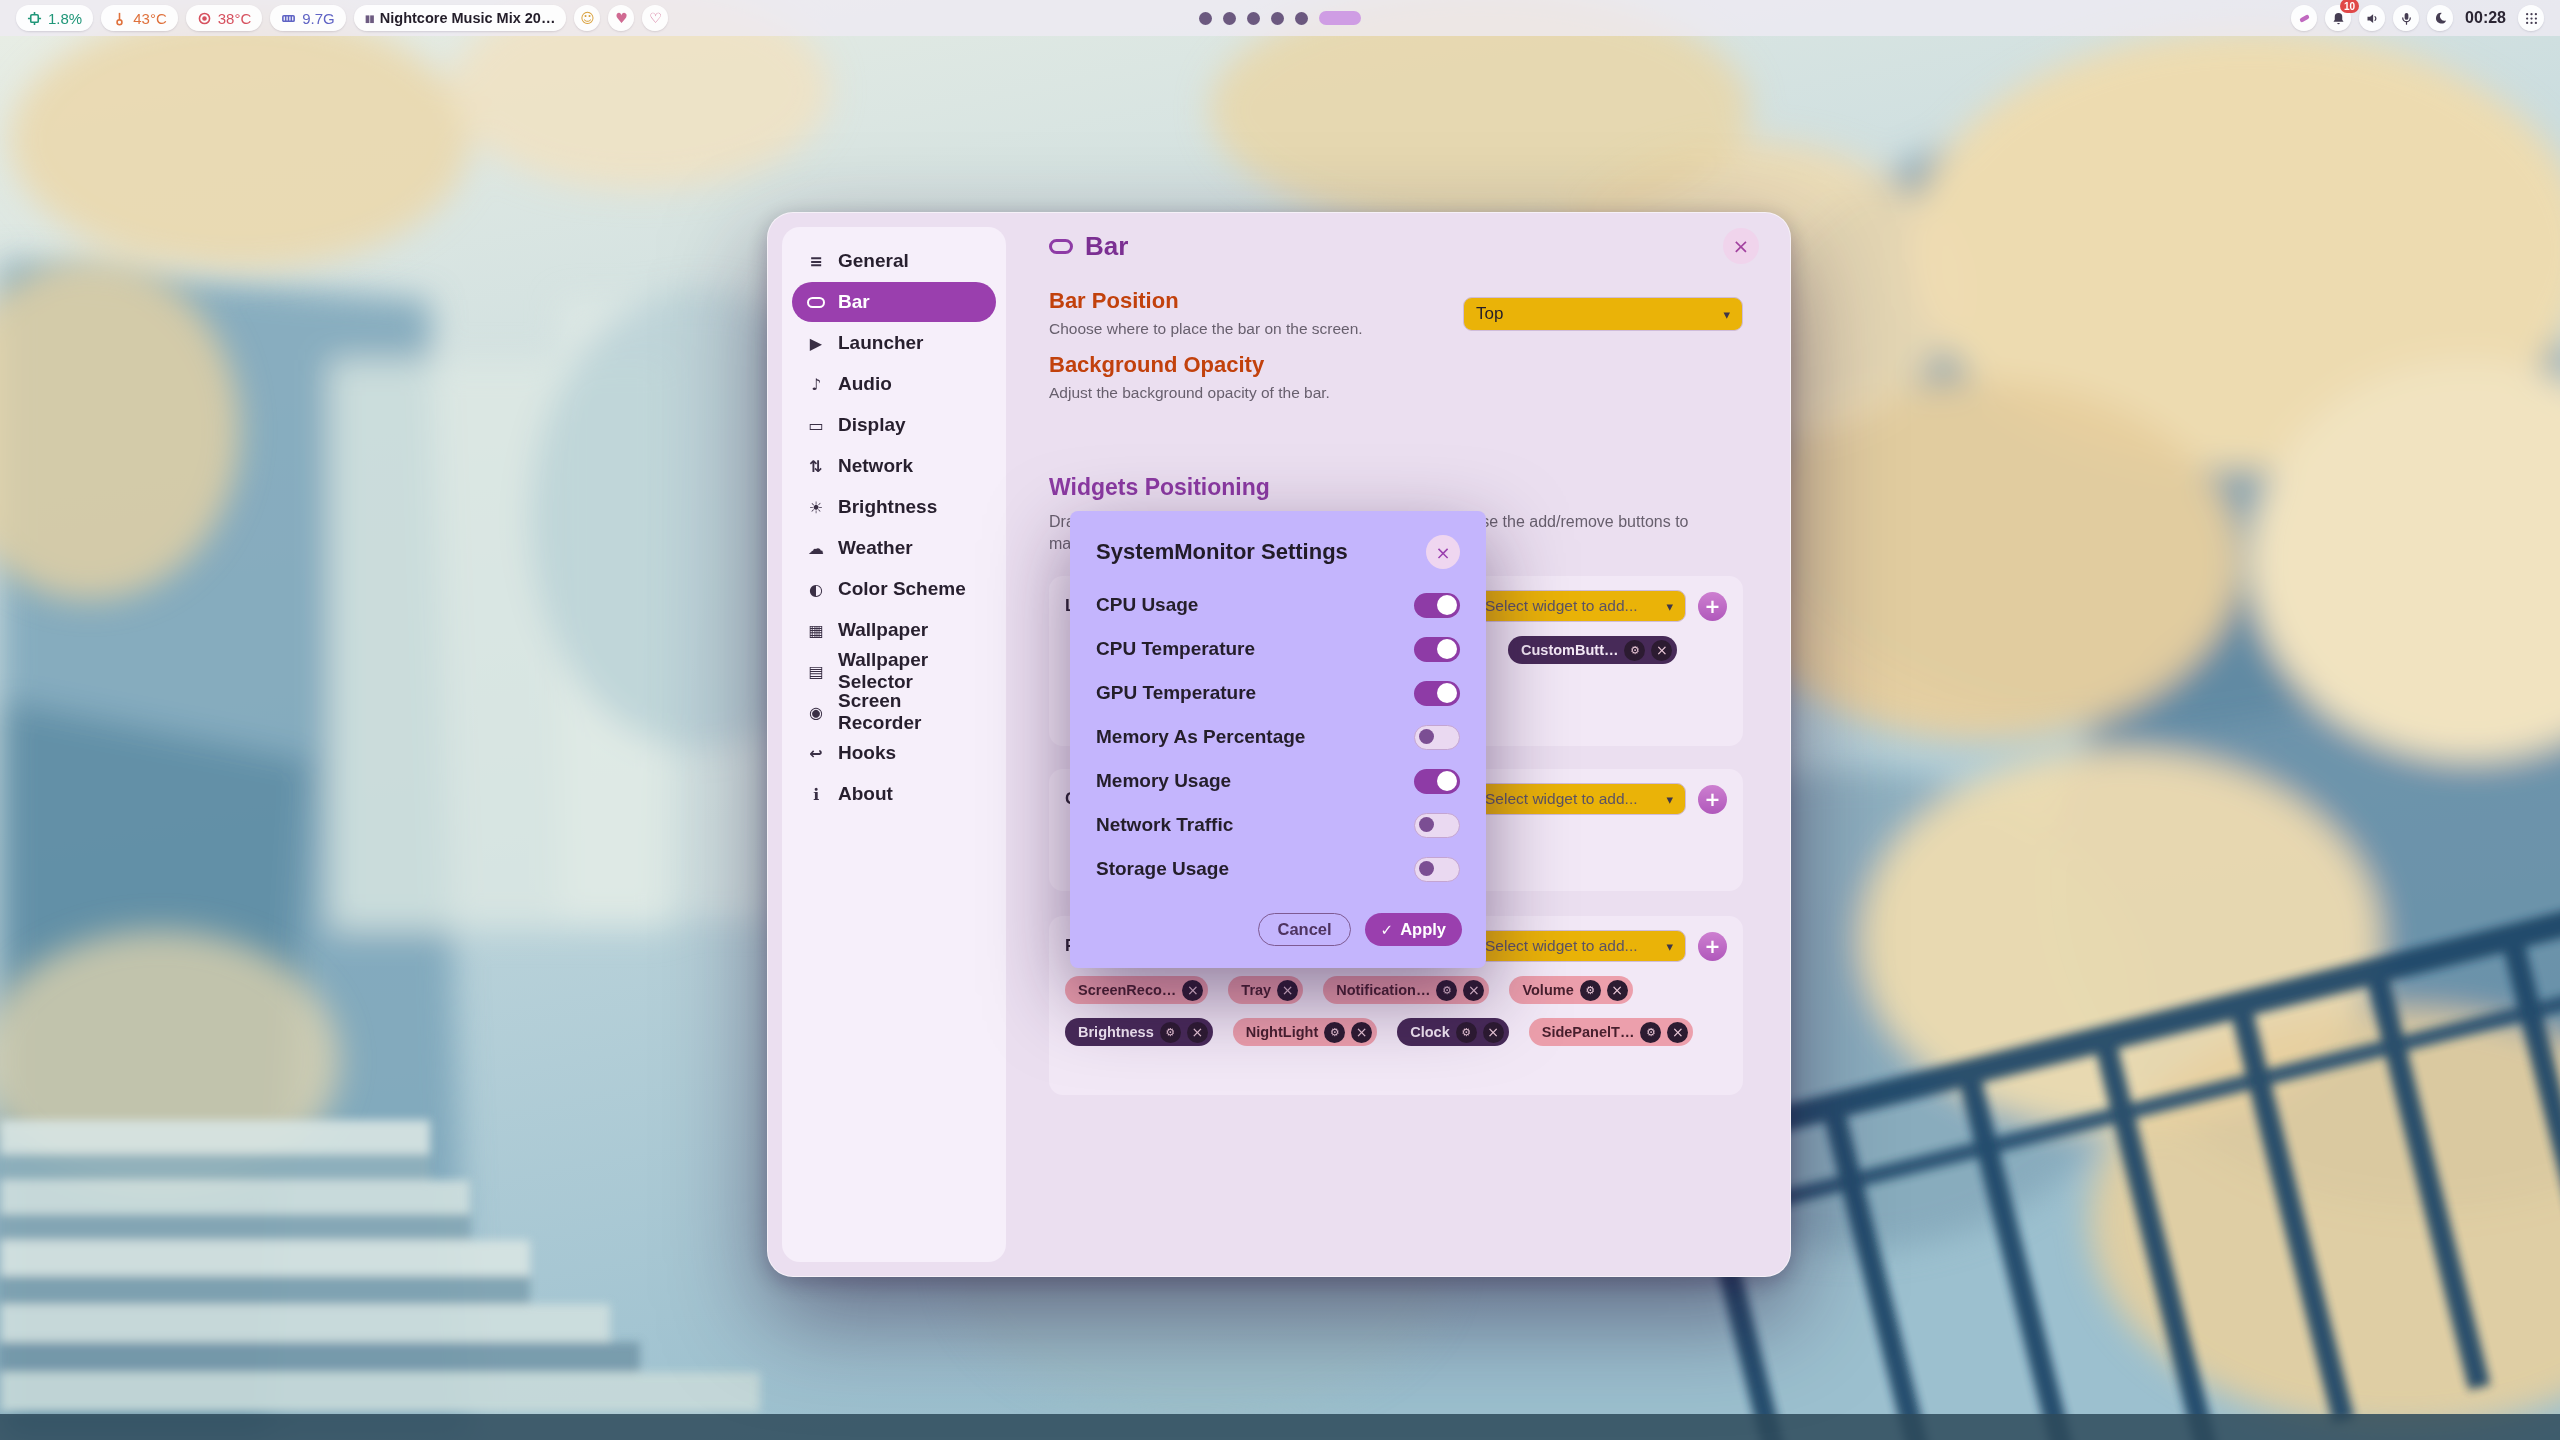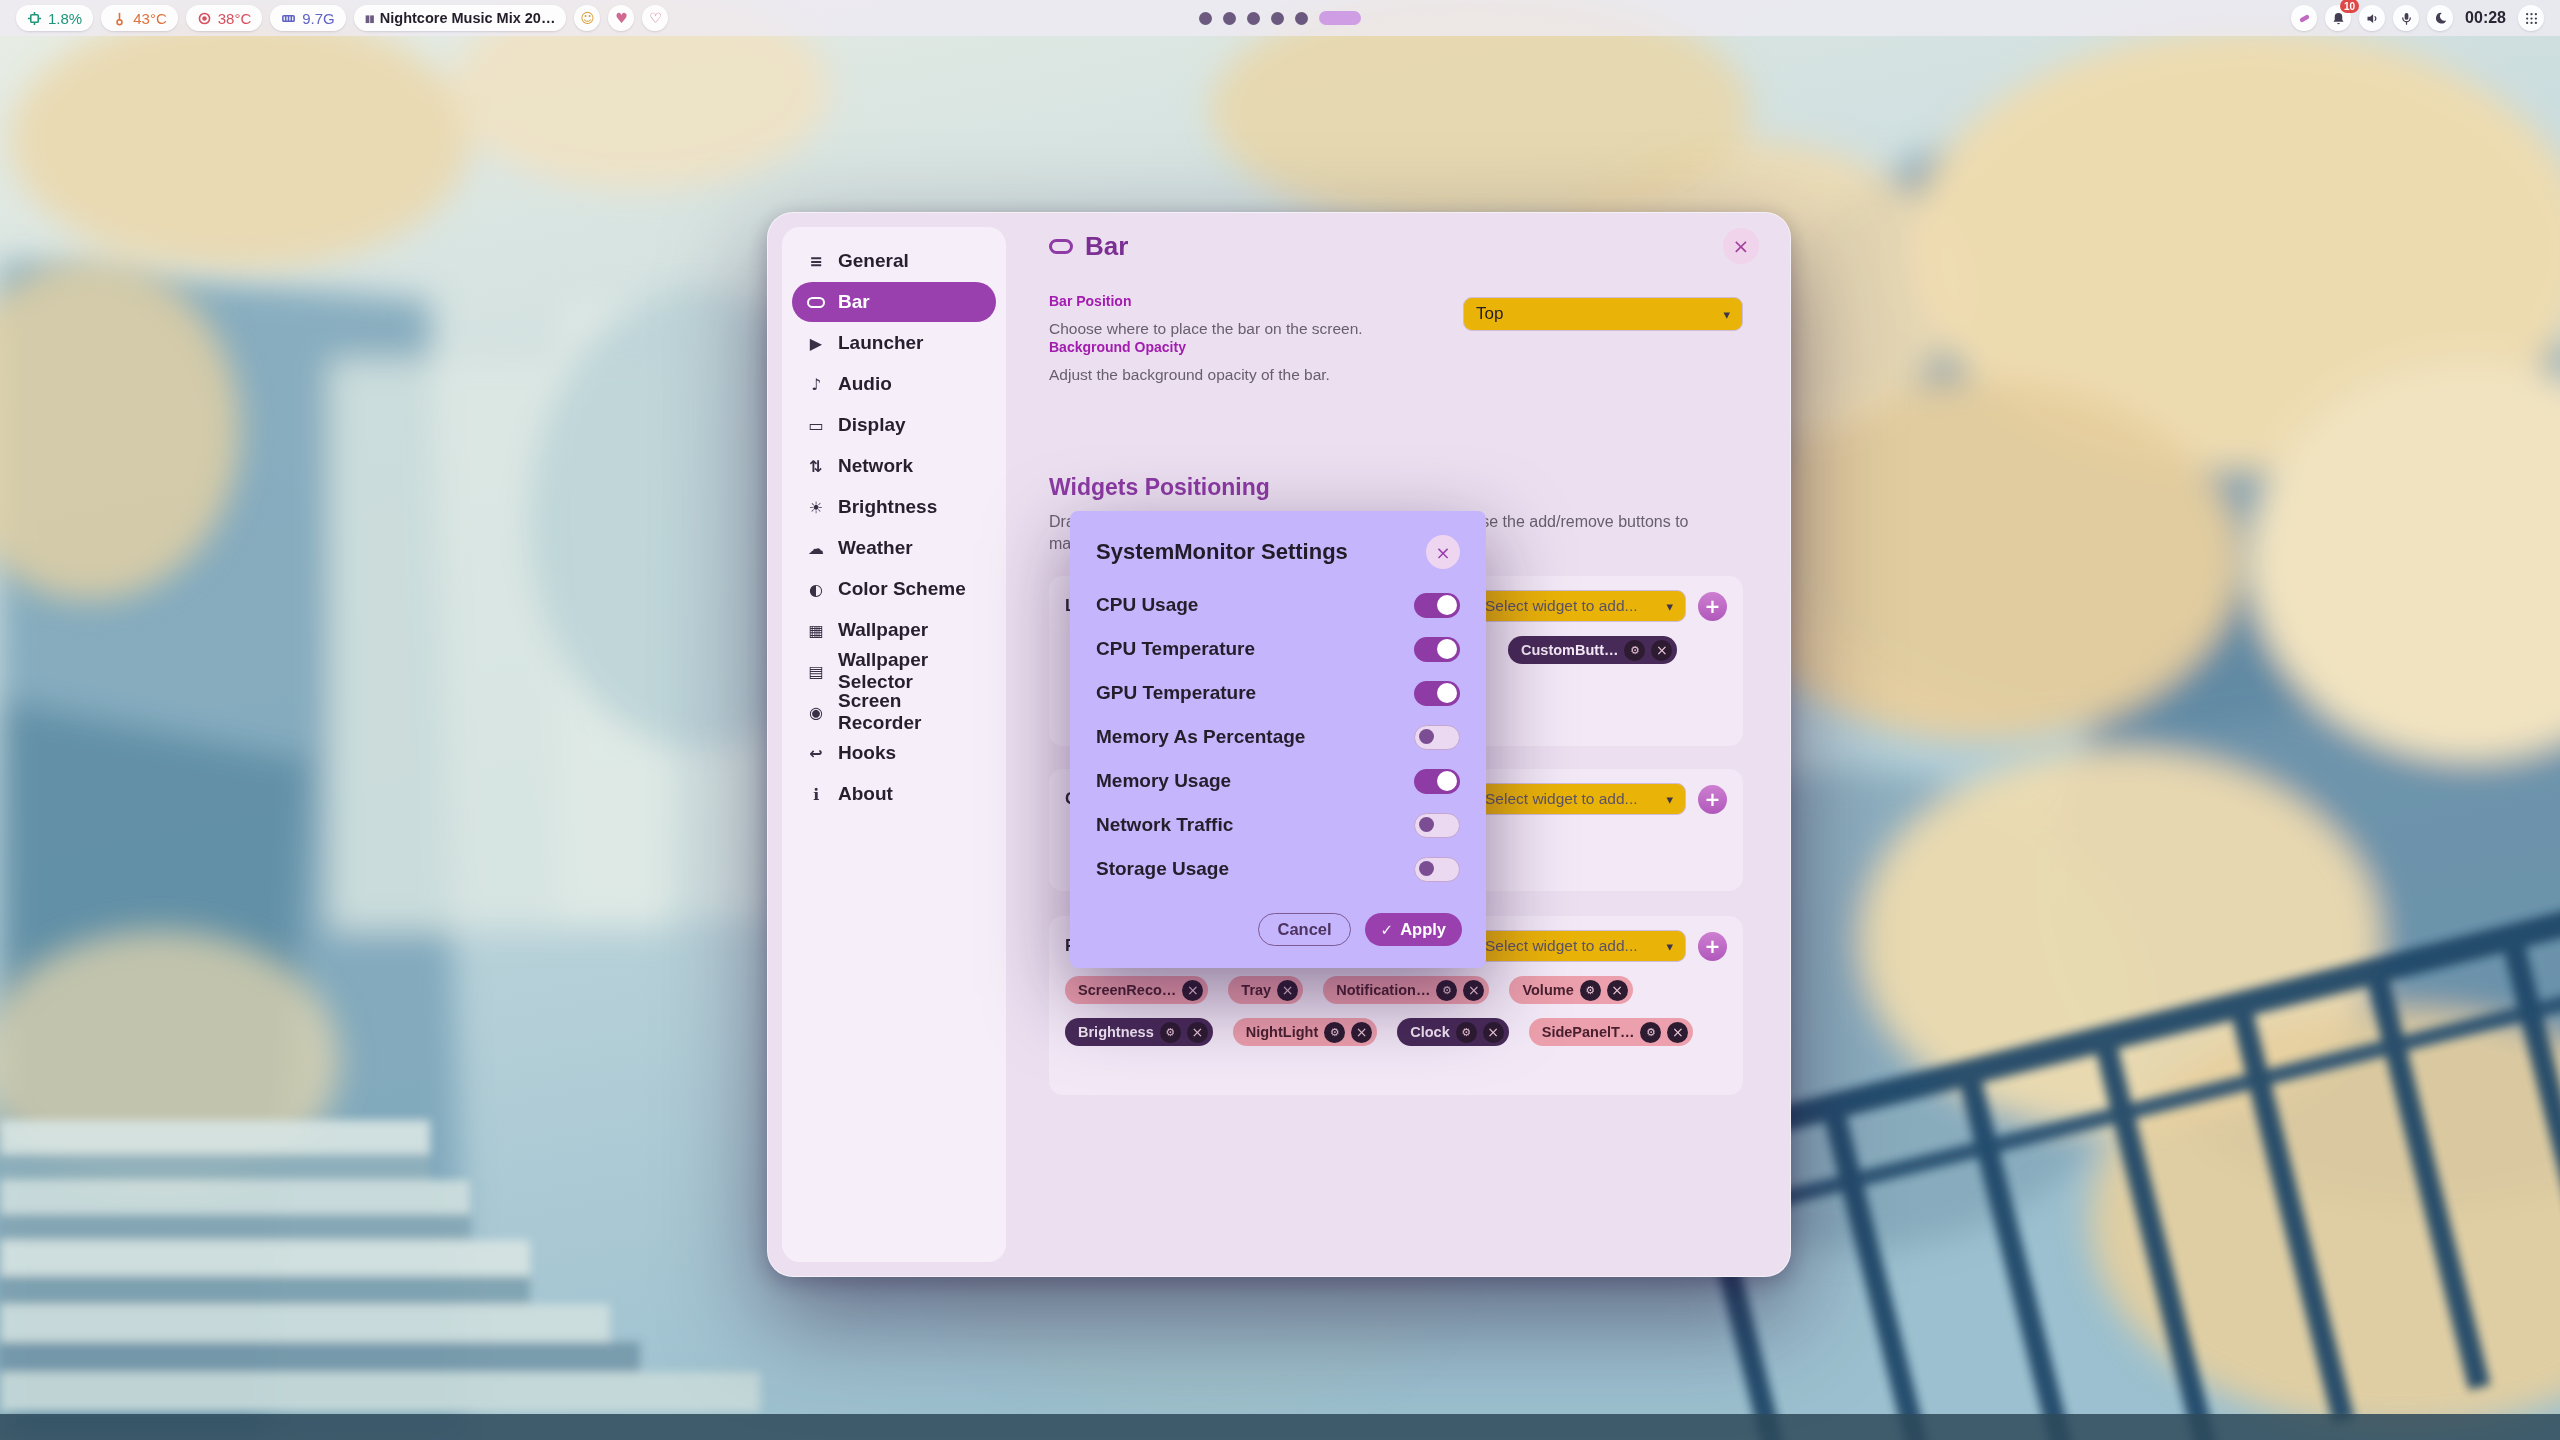--- a/index.html
+++ b/index.html
@@ -36,28 +36,28 @@
   .side-item.active{background:#9a3fae;color:#fff}
   .side-item.active .sic{color:#fff}
   .pillshape{display:inline-block;width:18px;height:11px;border:2.4px solid currentColor;border-radius:6px;vertical-align:middle}
   #win-close{position:absolute;top:15px;right:31px;width:36px;height:36px;border-radius:50%;border:none;background:#f0d4ec;color:#a2429f;font-size:20px;display:flex;align-items:center;justify-content:center}
 
   #content{position:absolute;left:281px;right:47px;top:0;bottom:0}
   .c-abs{position:absolute;left:0;right:0}
   .content-header{top:16px;display:flex;align-items:center;gap:12px;height:34px}
   .hdr-pill{width:24px;height:15px;border:3px solid #8e3ba6;border-radius:8px;flex:none}
   .page-title{font-size:26px;font-weight:700;color:#7b2f92}
-  .setting-label{font-size:14px;font-weight:700;color:#a21caf;line-height:24px}
+  .setting-label{font-size:22px;font-weight:700;color:#c2410c;line-height:24px}
   .setting-desc{font-size:15.5px;color:#675f6d;line-height:20px;margin-top:6px}
   #row-pos{top:76px;display:flex;align-items:center;justify-content:space-between}
   .dropdown{height:34px;background:#eab308;border:1.5px solid #cfbcda;border-radius:9px;display:flex;align-items:center;justify-content:space-between;padding:0 12px;cursor:pointer}
   .dd-text{font-size:17px;color:#241e2a}
   .dd-caret{font-size:13px;color:#3e3648;margin-left:10px}
   #pos-dropdown{width:280px;flex:none}
-  #row-op{top:122px}
+  #row-op{top:140px}
   .slider-row{display:flex;align-items:center;gap:16px;margin-top:10px;height:24px}
   .slider-track{position:relative;flex:0 0 645px;height:9px;border-radius:5px;background:#d9c7e3;cursor:pointer}
   .slider-fill{position:absolute;left:0;top:0;bottom:0;border-radius:5px;background:#8e3ba6}
   .slider-thumb{position:absolute;top:50%;width:23px;height:23px;border-radius:50%;background:#fdf7fd;border:4px solid #8e3ba6;transform:translateY(-50%)}
   .slider-value{font-size:16px;font-weight:600;color:#241e2a}
   #w-title{top:258px;font-size:23px;font-weight:700;color:#8b3aa2;line-height:32px}
   #w-desc{top:298px;font-size:16px;color:#675f6d;line-height:22px;max-width:696px}
 
   .wbox{background:#f2e8f6;border-radius:14px;padding:14px 16px}
   #box1{top:363px;height:170px}

